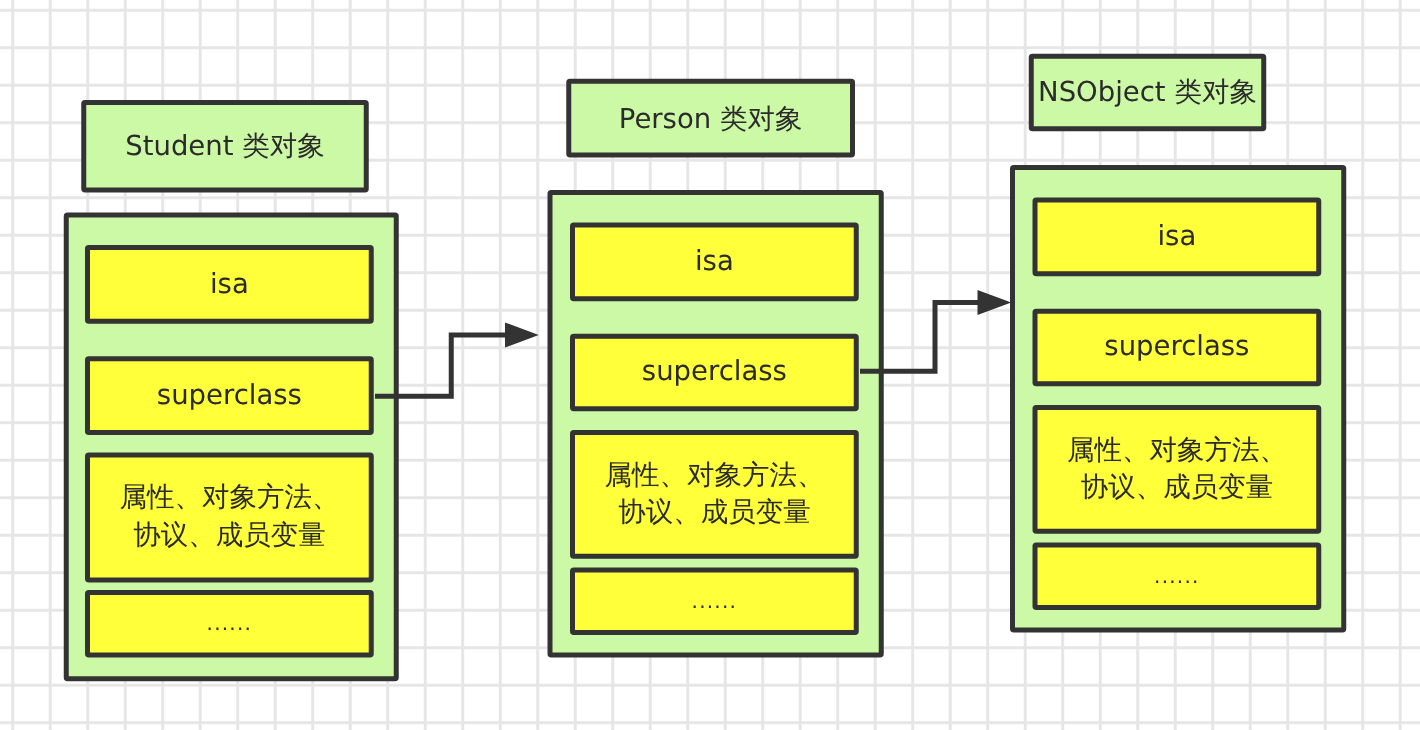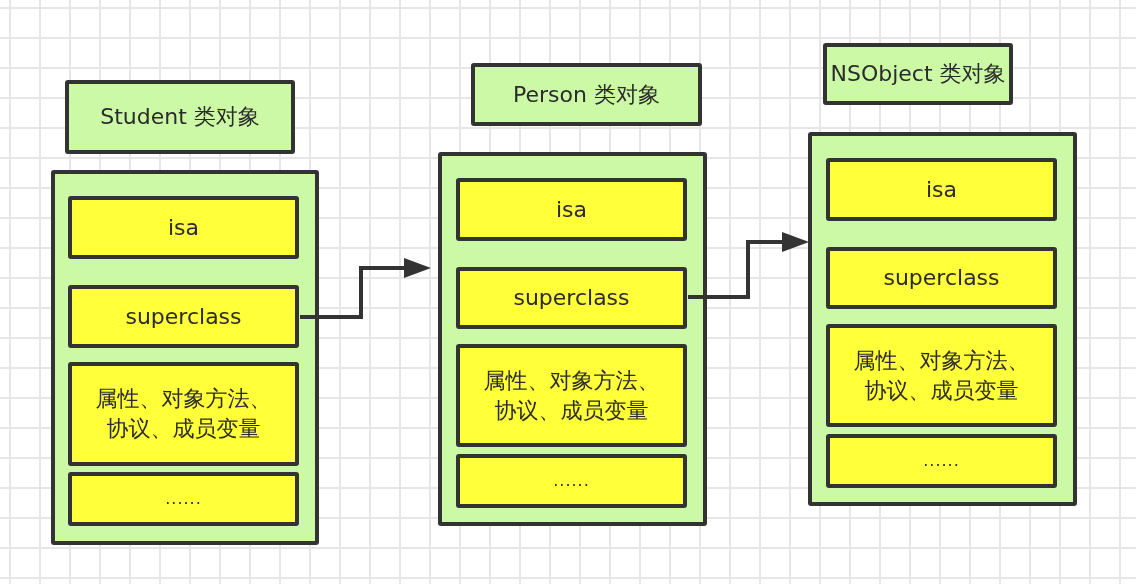--- a/index.html
+++ b/index.html
@@ -43,21 +43,21 @@
 <div class="abs slot" style="left:68px; top:285px; width:231px; height:63px;">
   <span>superclass</span>
 </div>
 <div class="abs slot props" style="left:68px; top:362px; width:231px; height:104px;">
   <span>属性、对象方法、协议、成员变量</span>
 </div>
 <div class="abs slot" style="left:68px; top:472px; width:231px; height:54px;">
   <span style="font-size:16px; letter-spacing:1px;">......</span>
 </div>
 
-<div class="abs label-box" style="left:453px; top:63px; width:231px; height:63px;margin-left:18px;">
+<div class="abs label-box" style="left:453px; top:63px; width:231px; height:63px;">
   <span>Person 类对象</span>
 </div>
 <div class="abs outer-box" style="left:438px; top:152px; width:269px; height:374px;"></div>
 <div class="abs slot" style="left:456px; top:178px; width:231px; height:63px;">
   <span>isa</span>
 </div>
 <div class="abs slot" style="left:456px; top:267px; width:231px; height:62px;">
   <span>superclass</span>
 </div>
 <div class="abs slot props" style="left:456px; top:344px; width:231px; height:103px;">

